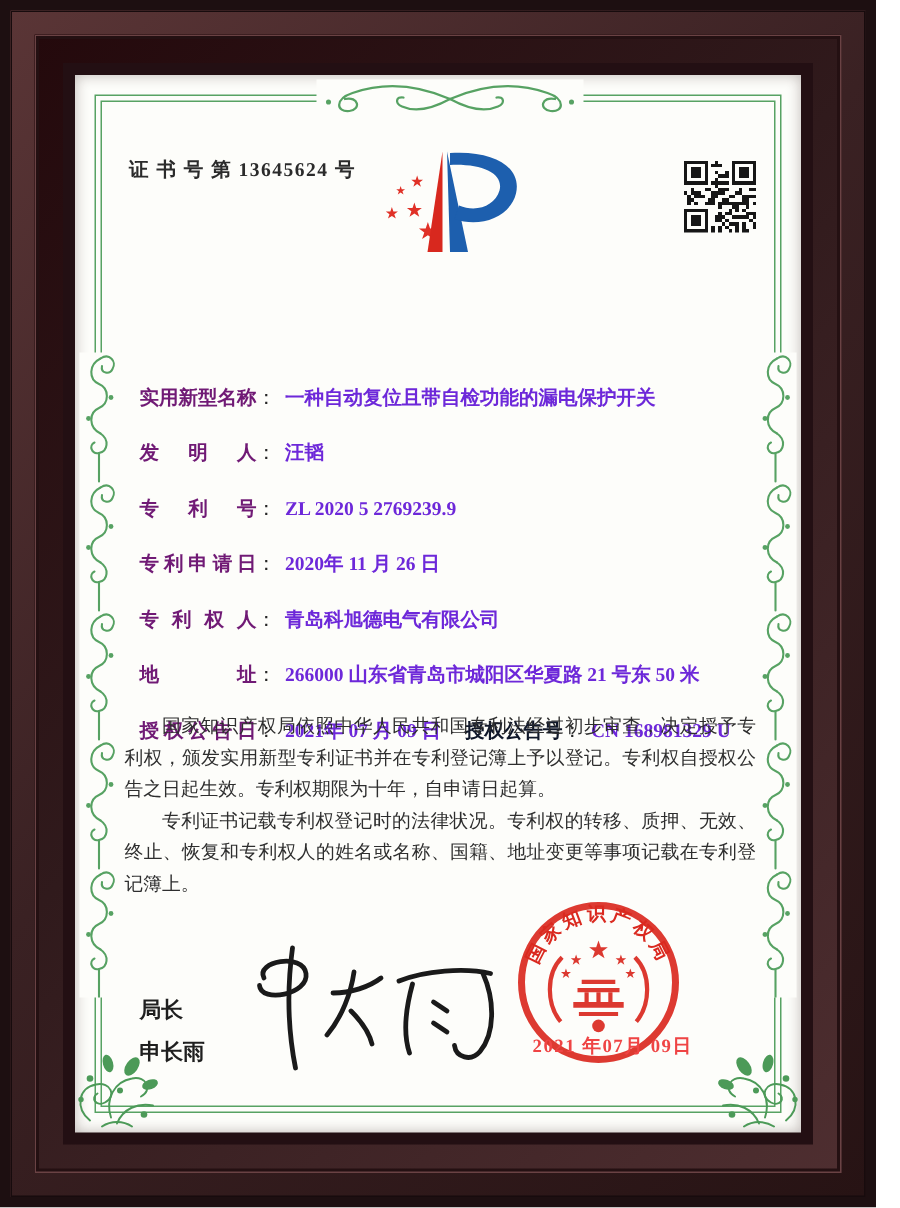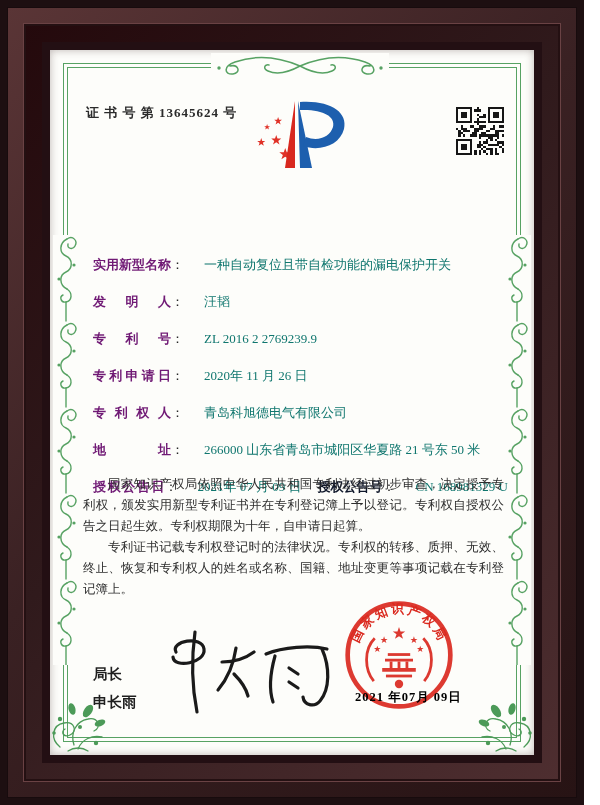--- a/index.html
+++ b/index.html
@@ -28,35 +28,35 @@
 
   .certno{position:absolute;left:36px;top:54px;font-size:13px;letter-spacing:1px;color:#2b2b2b;font-weight:600;}
   .logo{position:absolute;left:200px;top:48px;width:106px;height:74px;}
   .qr{position:absolute;left:406px;top:57px;width:48px;height:48px;}
   .title{position:absolute;left:0;right:0;top:135px;text-align:center;font-size:28px;font-weight:bold;
     letter-spacing:3px;color:#161616;}
 
   .fields{position:absolute;left:43px;right:26px;top:206px;font-size:13px;color:#262626;}
   .row{display:flex;align-items:baseline;margin-bottom:19px;white-space:nowrap;}
   .lbl{display:inline-block;width:78px;text-align:justify;text-align-last:justify;font-weight:600;color:#701a75;}
-  .val{font-weight:400;color:#0f766e;margin-left:20px;}
+  .val{font-weight:700;color:#6d28d9;margin-left:6px;}
   .pair2{margin-left:16px;display:flex;align-items:baseline;}
   .lbl2{display:inline-block;width:65px;text-align:justify;text-align-last:justify;font-weight:700;color:#0f172a;}
 
   .paras{position:absolute;left:33px;right:30px;top:424px;font-size:12.5px;line-height:21px;
     color:#2e2e2e;text-align:justify;}
   .paras p{margin:0;text-indent:2em;}
 
   .director{position:absolute;left:43px;top:610px;font-size:14.5px;font-weight:bold;line-height:28px;
     color:#1f1f1f;font-family:"Liberation Sans","DejaVu Sans",sans-serif;}
   .sig{position:absolute;left:112px;top:574px;width:185px;height:102px;}
 
   .seal{position:absolute;left:293px;top:549px;width:112px;height:114px;}
   .seal-date{position:absolute;left:305px;top:639px;font-size:12.5px;font-weight:bold;
-    color:#000000;letter-spacing:1px;white-space:nowrap;text-align:right;}
+    color:#ef4444;letter-spacing:1px;white-space:nowrap;text-align:right;}
 </style>
 </head>
 <body>
 
 <svg width="0" height="0" style="position:absolute">
   <defs>
     <polygon id="star" points="5,0 6.18,3.45 9.76,3.45 6.9,5.6 8.09,9.05 5,7 1.91,9.05 3.1,5.6 0.24,3.45 3.82,3.45"></polygon>
     <g id="swirl" fill="none" stroke="#57a263" stroke-width="1.4" stroke-linecap="round">
       <path d="M14 4 C 20 0 25 6 22 11 C 20 15 14 14 15 9"></path>
       <path d="M14 4 C 6 8 6 18 13 21 C 20 24 20 34 13 37 C 6 40 6 50 14 54"></path>
@@ -288,21 +288,21 @@
                 <span class="val">一种自动复位且带自检功能的漏电保护开关</span>
         </div>
         <div class="row">
           <span class="lbl">发明人</span>
                 <span>：</span>
                 <span class="val">汪韬</span>
         </div>
         <div class="row">
           <span class="lbl">专利号</span>
                 <span>：</span>
-                <span class="val">ZL 2016 2 2769239.9</span>
+                <span class="val">ZL 2020 5 2769239.9</span>
         </div>
         <div class="row">
           <span class="lbl">专利申请日</span>
                 <span>：</span>
                 <span class="val">2020年 11 月 26 日</span>
         </div>
         <div class="row">
           <span class="lbl">专利权人</span>
                 <span>：</span>
                 <span class="val">青岛科旭德电气有限公司</span>

